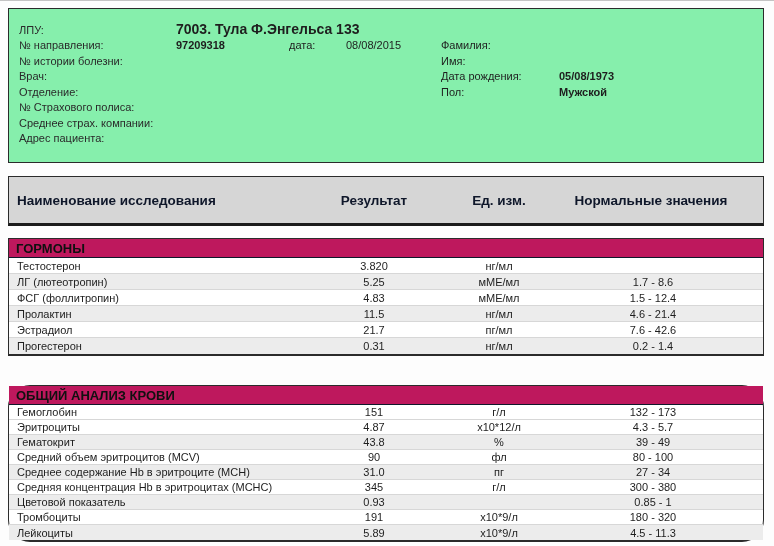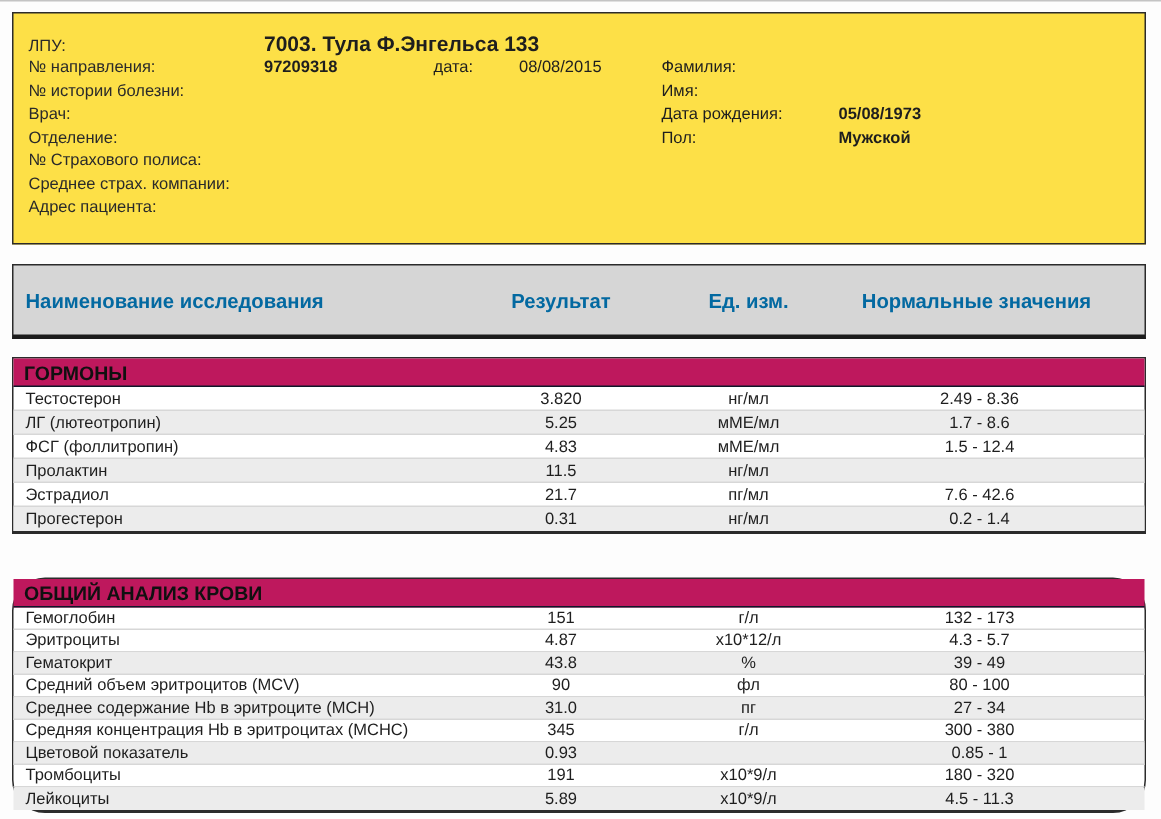--- a/index.html
+++ b/index.html
@@ -9,41 +9,41 @@
     font-family: "Liberation Sans", "DejaVu Sans", sans-serif;
     color: #1e1e1e;
     -webkit-font-smoothing: antialiased;
   }
   .page { position: relative; width: 774px; height: 546px; overflow: hidden; background: #fdfdfd; }
   .top-edge { position: absolute; top: 0; left: 0; width: 774px; height: 1px; background: #c4c4c4; }
 
   
   .info-box {
     position: absolute; left: 8px; top: 8px; width: 756px; height: 155px;
-    border: 1px solid #2b2b2b; background: #fde047;
+    border: 1px solid #2b2b2b; background: #86efac;
     box-sizing: border-box; padding: 12px 0 0 10px;
   }
   .info-row { display: flex; align-items: baseline; height: 15.5px; font-size: 11px; }
   .info-row.first { height: 18px; }
   .c-label  { width: 157px; color: #2a2a2a; }
   .c-value  { width: 113px; font-weight: bold; }
   .c-datelabel { width: 57px; }
   .c-dateval { width: 95px; font-weight: normal; }
   .c-span   { width: 265px; }
   .c-rlabel { width: 118px; }
   .c-rvalue { flex: 1; font-weight: bold; }
   .lpu-value { font-size: 14px; font-weight: bold; flex: 1; }
 
   
   .table-head {
     position: absolute; left: 8px; top: 176px; width: 756px; height: 50px;
     background: #d6d6d6; box-sizing: border-box;
     border: 1px solid #2b2b2b; border-bottom: 3px solid #1c1c1c;
     display: flex; align-items: center;
-    font-weight: bold; font-size: 13.5px; color: #0369a1;
+    font-weight: bold; font-size: 13.5px; color: #0f172a;
   }
   .col-name   { width: 310px; padding-left: 8px; box-sizing: border-box; }
   .col-result { width: 110px; text-align: center; }
   .col-unit   { width: 140px; text-align: center; }
   .col-range  { flex: 1; text-align: center; padding-right: 30px; }
 
   
   .section {
     position: absolute; left: 8px; width: 756px;
     border: 1px solid #2b2b2b; border-bottom-width: 2px;
@@ -126,38 +126,38 @@
   </div>
 
   <div id="sections">
       <div class="section" id="section-0">
       <div class="section-title">ГОРМОНЫ</div>
       <div class="rows">
           <div class="t-row">
       <div class="t-name">Тестостерон</div>
       <div class="t-result">3.820</div>
       <div class="t-unit">нг/мл</div>
-      <div class="t-range">2.49 - 8.36</div>
     </div>
           <div class="t-row">
       <div class="t-name">ЛГ (лютеотропин)</div>
       <div class="t-result">5.25</div>
       <div class="t-unit">мМЕ/мл</div>
       <div class="t-range">1.7 - 8.6</div>
     </div>
           <div class="t-row">
       <div class="t-name">ФСГ (фоллитропин)</div>
       <div class="t-result">4.83</div>
       <div class="t-unit">мМЕ/мл</div>
       <div class="t-range">1.5 - 12.4</div>
     </div>
           <div class="t-row">
       <div class="t-name">Пролактин</div>
       <div class="t-result">11.5</div>
       <div class="t-unit">нг/мл</div>
+      <div class="t-range">4.6 - 21.4</div>
     </div>
           <div class="t-row">
       <div class="t-name">Эстрадиол</div>
       <div class="t-result">21.7</div>
       <div class="t-unit">пг/мл</div>
       <div class="t-range">7.6 - 42.6</div>
     </div>
           <div class="t-row">
       <div class="t-name">Прогестерон</div>
       <div class="t-result">0.31</div>

